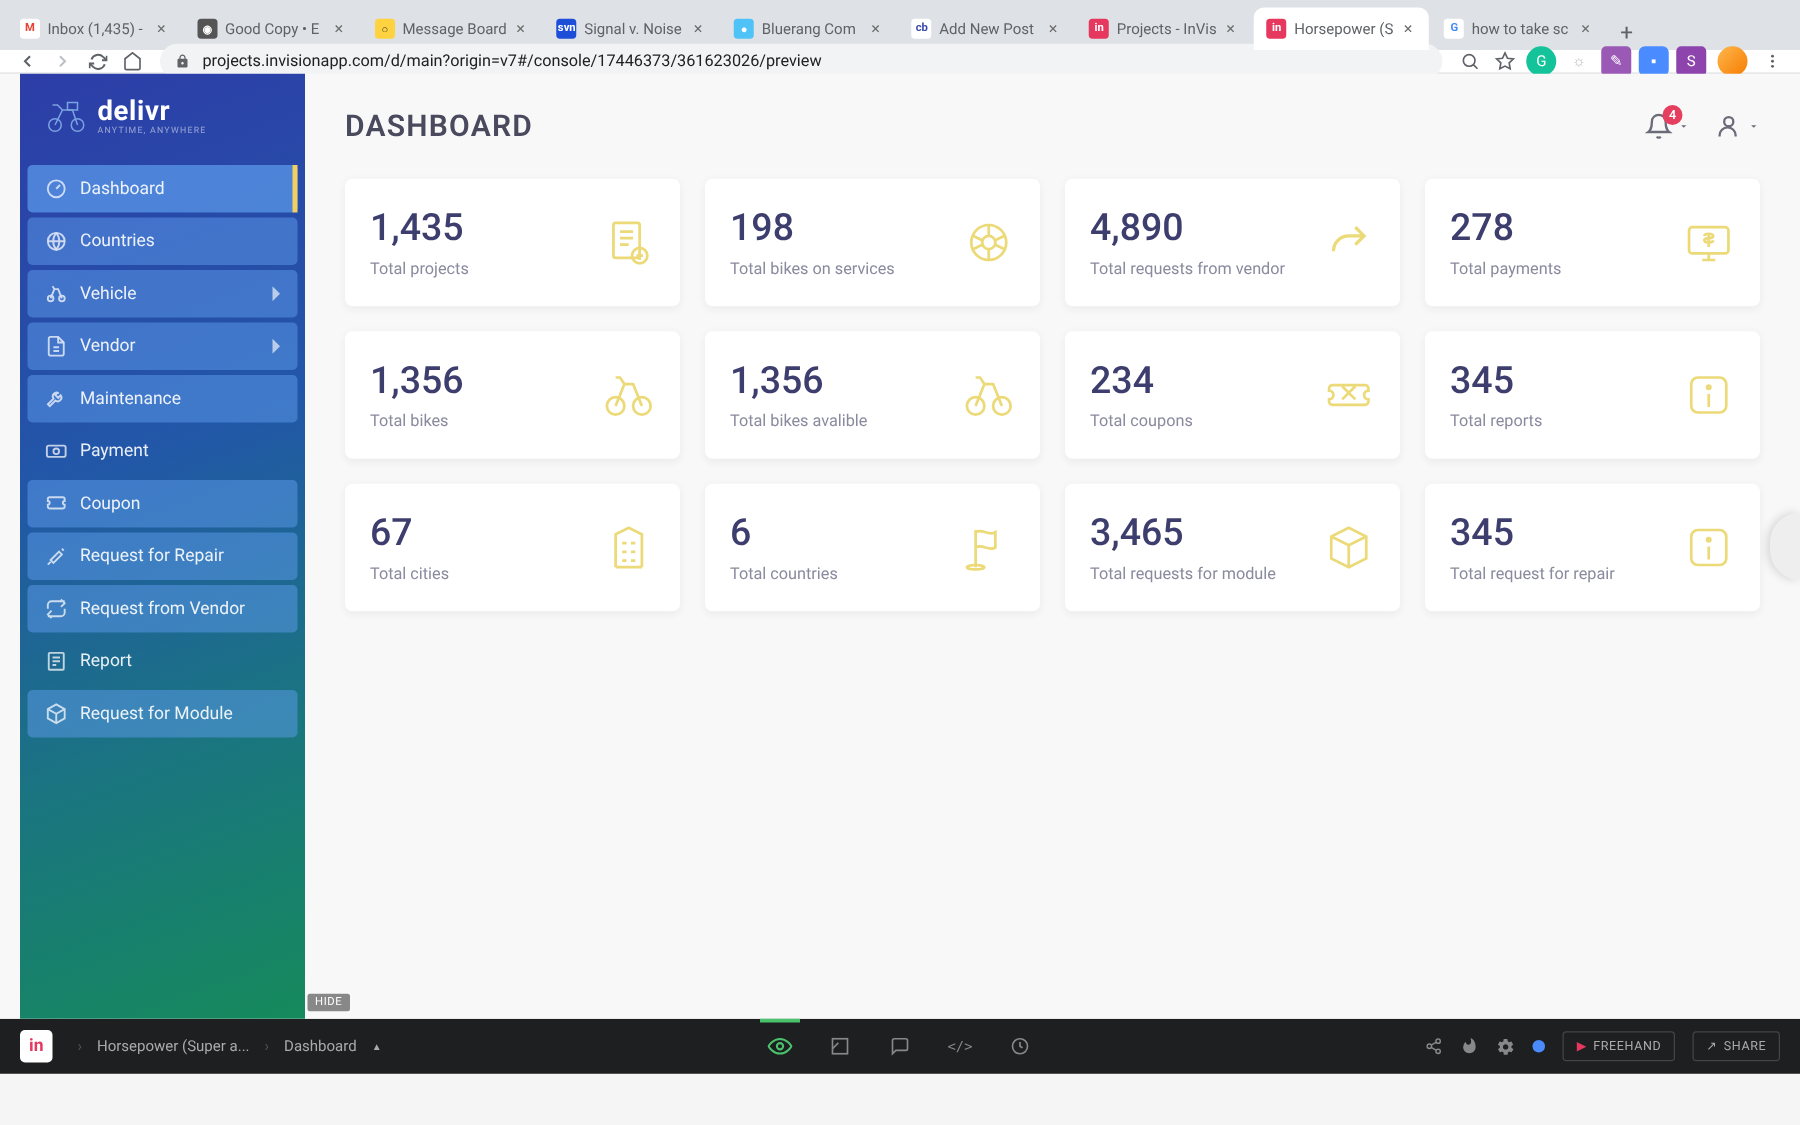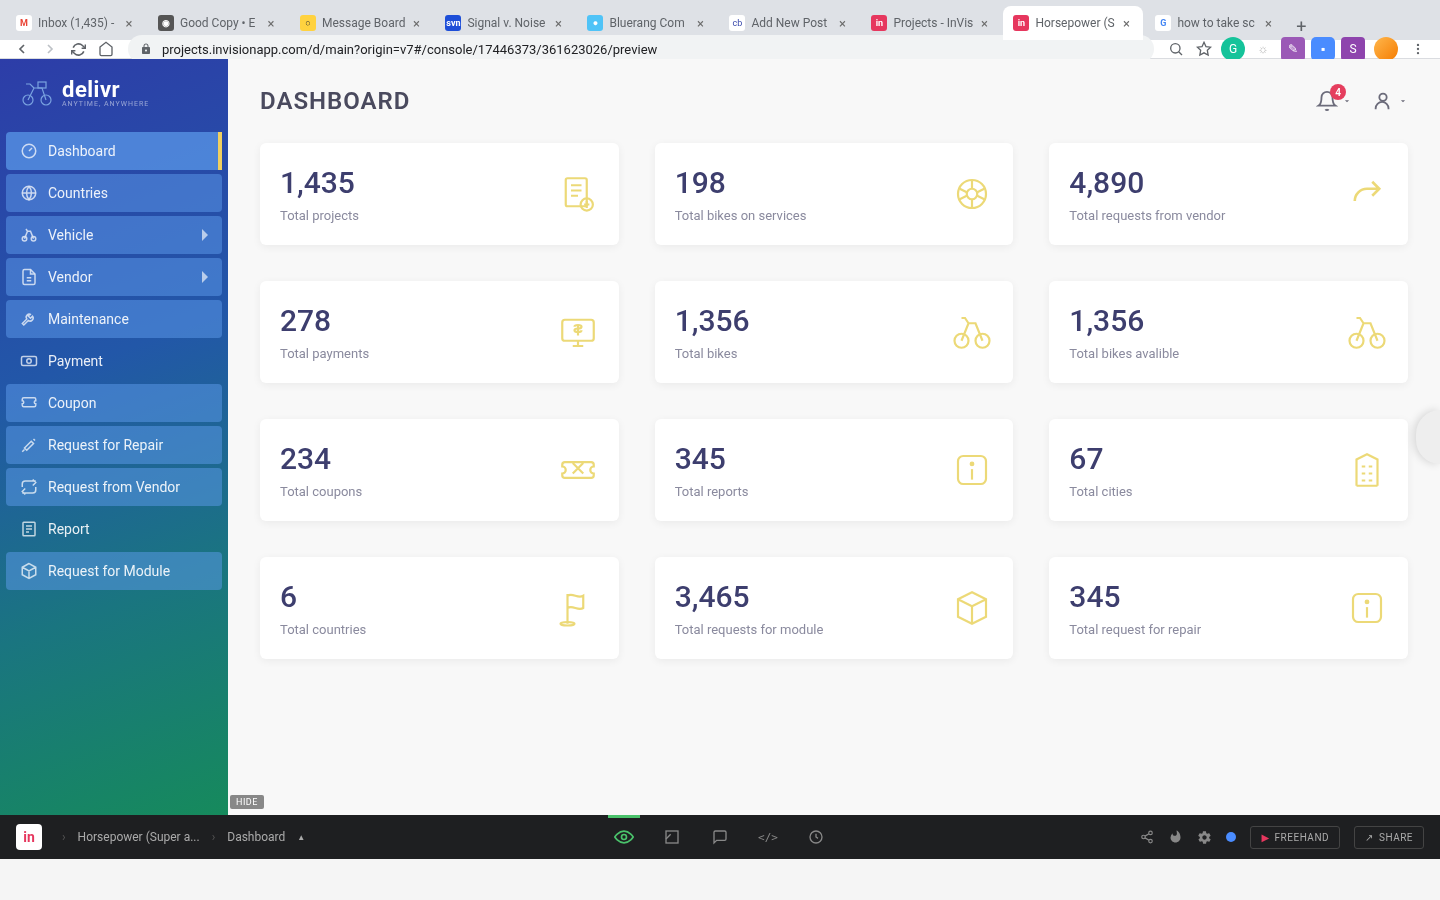--- a/index.html
+++ b/index.html
@@ -18,42 +18,42 @@
 .nav-btn { width: 28px; height: 28px; display: flex; align-items: center; justify-content: center; color: #5f6368; border-radius: 50%; cursor: pointer; }
 .nav-btn.disabled { color: #bdc1c6; }
 .url-bar { flex: 1; height: 28px; background: #f1f3f4; border-radius: 14px; margin: 0 8px; display: flex; align-items: center; padding: 0 12px; font-size: 13px; color: #202124; }
 .lock-icon { width: 14px; margin-right: 8px; color: #5f6368; }
 .ext-icon { width: 24px; height: 24px; margin: 0 3px; display: flex; align-items: center; justify-content: center; border-radius: 50%; font-size: 12px; cursor: pointer; }
 .avatar-icon { width: 24px; height: 24px; border-radius: 50%; background: linear-gradient(135deg, #ffb74d, #f57c00); }
 
 
 .app-container { display: flex; height: 756px; background: #f8f8f8; position: relative; }
 
-.sidebar { width: 228px; background: linear-gradient(160deg, #2d3da8 0%, #2257a8 40%, #1a7580 70%, #168a5c 100%); display: flex; flex-direction: column; padding-top: 0; }
+.sidebar { width: 228px; background: linear-gradient(160deg, #2d3da8 0%, #2257a8 40%, #1a7580 70%, #168a5c 100%); display: flex; flex-direction: column; padding-top: 0; margin-left: 16px; }
 .logo-area { padding: 18px 20px; display: flex; align-items: center; }
 .logo-text { font-size: 22px; font-weight: 700; color: #fff; letter-spacing: 0.5px; }
 .logo-sub { font-size: 7px; color: rgba(255,255,255,0.5); letter-spacing: 1px; margin-top: -2px; }
 
 .nav-list { display: flex; flex-direction: column; gap: 4px; padding: 6px; }
 .nav-item { display: flex; align-items: center; padding: 10px 14px; color: rgba(255,255,255,0.9); font-size: 14px; border-radius: 4px; cursor: pointer; position: relative; }
 .nav-item.highlighted { background: rgba(93, 156, 236, 0.5); }
 .nav-item.active { background: rgba(93, 156, 236, 0.7); }
 .nav-item.active::after { content: ''; position: absolute; right: 0; top: 0; bottom: 0; width: 4px; background: #f0d060; }
 .nav-icon { width: 18px; height: 18px; margin-right: 10px; opacity: 0.8; flex-shrink: 0; }
 .nav-chevron { margin-left: auto; opacity: 0.7; }
 
 .main-content { flex: 1; padding: 28px 32px; overflow: auto; position: relative; }
 .page-header { display: flex; align-items: center; justify-content: space-between; margin-bottom: 28px; }
 .page-title { font-size: 24px; font-weight: 600; color: #4a4a5e; letter-spacing: 1px; }
 .header-actions { display: flex; align-items: center; gap: 20px; }
 .bell-wrap { position: relative; display: flex; align-items: center; cursor: pointer; }
 .badge { position: absolute; top: -6px; right: 6px; background: #e53e5e; color: #fff; font-size: 10px; width: 16px; height: 16px; border-radius: 50%; display: flex; align-items: center; justify-content: center; font-weight: 600; }
 .user-wrap { display: flex; align-items: center; cursor: pointer; color: #6b6b7a; }
 
-.cards-grid { display: grid; grid-template-columns: repeat(3, 1fr); gap: 36px; }
+.cards-grid { display: grid; grid-template-columns: repeat(4, 1fr); gap: 20px; }
 .stat-card { background: #fff; border-radius: 6px; padding: 22px 20px; box-shadow: 0 2px 8px rgba(0,0,0,0.06); display: flex; align-items: center; justify-content: space-between; }
 .stat-value { font-size: 30px; font-weight: 500; color: #3d3e6e; margin-bottom: 8px; }
 .stat-label { font-size: 13px; color: #8a8a9e; }
 .stat-icon { width: 42px; height: 42px; color: #ecd977; flex-shrink: 0; }
 
 .hide-btn { position: absolute; left: 2px; bottom: 6px; background: #888; color: #fff; font-size: 9px; padding: 2px 6px; border-radius: 2px; cursor: pointer; letter-spacing: 0.5px; }
 
 
 .invision-bar { height: 44px; background: #1e1f21; display: flex; align-items: center; color: #aaa; font-size: 12px; padding: 0 16px; }
 .in-logo { width: 26px; height: 26px; background: #fff; color: #e6375e; border-radius: 4px; display: flex; align-items: center; justify-content: center; font-weight: bold; font-size: 14px; margin-right: 20px; }
@@ -95,21 +95,21 @@
       <div class="tab-icon" style="background:#1d4ed8;color:#fff;font-size:9px;font-weight:bold">svn</div>
       <div class="tab-title">Signal v. Noise</div>
       <div class="tab-close">×</div>
     </div>
     <div class="tab">
       <div class="tab-icon" style="background:#4fc3f7;color:#fff;font-size:9px;font-weight:bold">●</div>
       <div class="tab-title">Bluerang Com</div>
       <div class="tab-close">×</div>
     </div>
     <div class="tab">
-      <div class="tab-icon" style="background:#fff;color:#3949ab;font-size:9px;font-weight:normal">cb</div>
+      <div class="tab-icon" style="background:#fff;color:#3949ab;font-size:9px;font-weight:bold">cb</div>
       <div class="tab-title">Add New Post</div>
       <div class="tab-close">×</div>
     </div>
     <div class="tab">
       <div class="tab-icon" style="background:#e6375e;color:#fff;font-size:9px;font-weight:bold">in</div>
       <div class="tab-title">Projects - InVis</div>
       <div class="tab-close">×</div>
     </div>
     <div class="tab active">
       <div class="tab-icon" style="background:#e6375e;color:#fff;font-size:9px;font-weight:bold">in</div>

